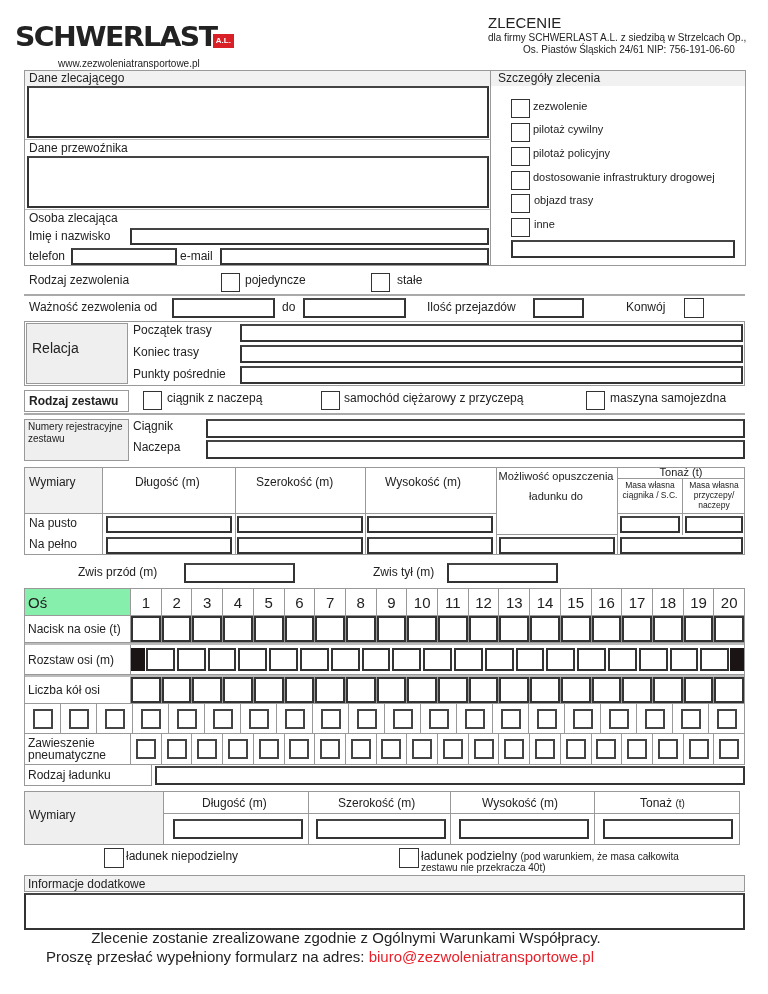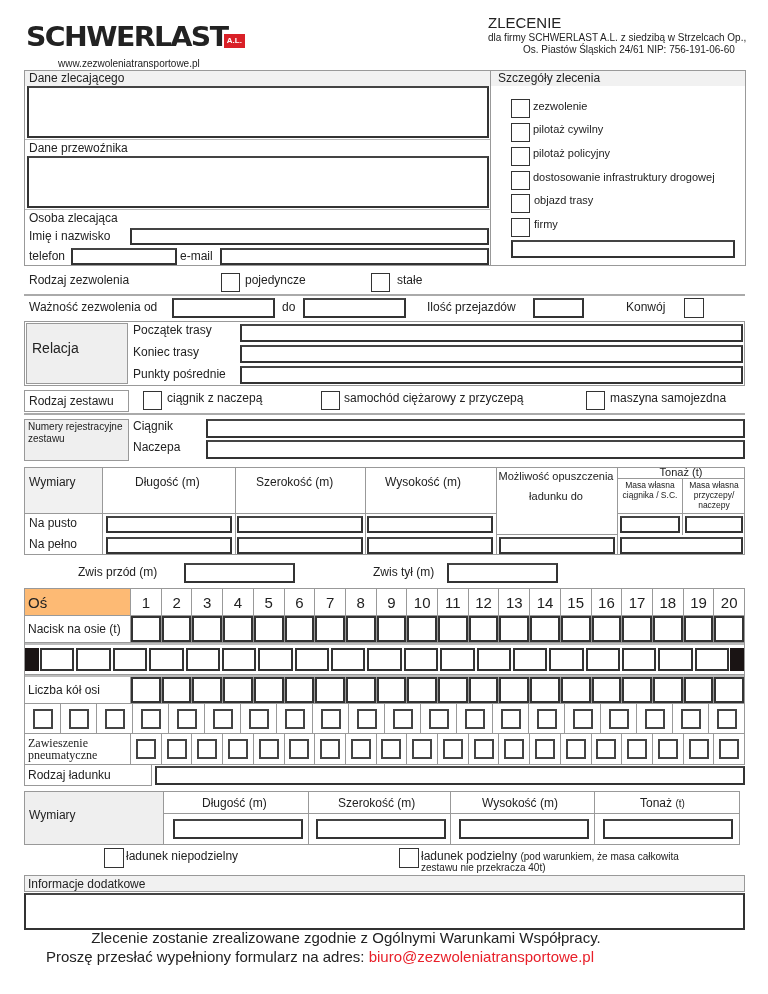--- a/index.html
+++ b/index.html
@@ -8,21 +8,21 @@
   .abs { position: absolute; }
   .box { position: absolute; border: 2px solid #333; border-top-color:#444; background: #fff; }
   .cb { position: absolute; width: 19px; height: 19px; border: 1.5px solid #333; background: #fff; }
   .lbl { position: absolute; white-space: nowrap; font-size: 12px; color: #222; }
   .sec { position: absolute; border: 1px solid #999; }
   .hdr { position: absolute; background: #f1f1f1; }
   .grey { background: #efefef; }
   .line { position: absolute; height: 2px; background: #aaa; }
 
   
-  #logo { left: 26px; top: 24px; height: 26px; display:flex; align-items:flex-end; }
+  #logo { left: 15px; top: 24px; height: 26px; display:flex; align-items:flex-end; }
   #logo .word { font-family: "DejaVu Sans", sans-serif; font-weight: 900; font-size: 27px; letter-spacing: -1.5px; color:#222; line-height: 26px; transform: scaleX(1.05); transform-origin:left; }
   #logo .al { background:#d92027; color:#fff; font-size: 8px; font-weight:bold; padding: 2px 3px; margin-left: 6px; margin-bottom: 2px; line-height: 10px; }
 
   
   .axtable { position:absolute; left:24px; top:588px; width:721px; border:1px solid #999; }
   .axrow { position:relative; display:flex; border-bottom:1px solid #999; }
   .axrow:last-child { border-bottom:none; }
   .axlabel { width:106px; flex:none; padding-left:3px; display:flex; align-items:center; font-size:12px; border-right:1px solid #999; }
   .axcell { flex:1; border-right:1px solid #999; display:flex; align-items:center; justify-content:center; }
   .axcell:last-child { border-right:none; }
@@ -66,21 +66,21 @@
 <div class="lbl" style="left:533px;top:100px;font-size:11px;">zezwolenie</div>
 <div class="cb" style="left:511px;top:123px;"></div>
 <div class="lbl" style="left:533px;top:123px;font-size:11px;">pilotaż cywilny</div>
 <div class="cb" style="left:511px;top:147px;"></div>
 <div class="lbl" style="left:533px;top:147px;font-size:11px;">pilotaż policyjny</div>
 <div class="cb" style="left:511px;top:171px;"></div>
 <div class="lbl" style="left:533px;top:171px;font-size:11px;">dostosowanie infrastruktury drogowej</div>
 <div class="cb" style="left:511px;top:194px;"></div>
 <div class="lbl" style="left:534px;top:194px;font-size:11px;">objazd trasy</div>
 <div class="cb" style="left:511px;top:218px;"></div>
-<div class="lbl" style="left:534px;top:218px;font-size:11px;">firmy</div>
+<div class="lbl" style="left:534px;top:218px;font-size:11px;">inne</div>
 <div class="box" style="left:511px;top:240px;width:224px;height:18px;"></div>
 
 <div class="lbl" style="left:29px;top:273px;">Rodzaj zezwolenia</div>
 <div class="cb" style="left:221px;top:273px;"></div>
 <div class="lbl" style="left:245px;top:273px;">pojedyncze</div>
 <div class="cb" style="left:371px;top:273px;"></div>
 <div class="lbl" style="left:397px;top:273px;">stałe</div>
 <div class="line" style="left:24px;top:294px;width:721px;"></div>
 
 <div class="lbl" style="left:29px;top:300px;">Ważność zezwolenia od</div>
@@ -96,21 +96,21 @@
 <div class="sec grey" style="left:26px;top:323px;width:102px;height:61px;"></div>
 <div class="lbl" style="left:32px;top:340px;font-size:14px;">Relacja</div>
 <div class="lbl" style="left:133px;top:323px;">Początek trasy</div>
 <div class="box" style="left:240px;top:324px;width:503px;height:18px;"></div>
 <div class="lbl" style="left:133px;top:345px;">Koniec trasy</div>
 <div class="box" style="left:240px;top:345px;width:503px;height:18px;"></div>
 <div class="lbl" style="left:133px;top:367px;">Punkty pośrednie</div>
 <div class="box" style="left:240px;top:366px;width:503px;height:18px;"></div>
 
 <div class="sec" style="left:24px;top:390px;width:105px;height:22px;"></div>
-<div class="lbl" style="left:29px;top:394px;">Rodzaj zestawu</div>
+<div class="lbl" style="left:29px;top:394px;font-weight:bold;">Rodzaj zestawu</div>
 <div class="cb" style="left:143px;top:391px;"></div>
 <div class="lbl" style="left:167px;top:391px;">ciągnik z naczepą</div>
 <div class="cb" style="left:321px;top:391px;"></div>
 <div class="lbl" style="left:344px;top:391px;">samochód ciężarowy z przyczepą</div>
 <div class="cb" style="left:586px;top:391px;"></div>
 <div class="lbl" style="left:610px;top:391px;">maszyna samojezdna</div>
 <div class="line" style="left:24px;top:413px;width:721px;"></div>
 
 <div class="sec grey" style="left:24px;top:419px;width:105px;height:42px;"></div>
 <div class="abs" style="left:28px;top:421px;font-size:10px;line-height:12px;width:98px;">Numery rejestracyjne zestawu</div>
@@ -157,21 +157,21 @@
 <div class="box" style="left:499px;top:537px;width:116px;height:17px;"></div>
 <div class="box" style="left:620px;top:537px;width:123px;height:17px;"></div>
 
 <div class="lbl" style="left:78px;top:565px;">Zwis przód (m)</div>
 <div class="box" style="left:184px;top:563px;width:111px;height:20px;"></div>
 <div class="lbl" style="left:373px;top:565px;">Zwis tył (m)</div>
 <div class="box" style="left:447px;top:563px;width:111px;height:20px;"></div>
 
 <div class="axtable">
   <div class="axrow" style="height:27px;">
-    <div class="axlabel" style="background:#fdba74;font-size:15px;">Oś</div>
+    <div class="axlabel" style="background:#86efac;font-size:15px;">Oś</div>
     <div id="axnums" style="display:flex;flex:1;">
         <div class="axcell axnum">1</div>
         <div class="axcell axnum">2</div>
         <div class="axcell axnum">3</div>
         <div class="axcell axnum">4</div>
         <div class="axcell axnum">5</div>
         <div class="axcell axnum">6</div>
         <div class="axcell axnum">7</div>
         <div class="axcell axnum">8</div>
         <div class="axcell axnum">9</div>
@@ -247,20 +247,21 @@
         </div>
         <div class="axcell">
           <div class="inbox"></div>
         </div>
         <div class="axcell">
           <div class="inbox"></div>
         </div>
       </div>
   </div>
   <div class="axrow" style="height:32px;border-top:2px solid #bbb;">
+    <div class="axlabel">Rozstaw osi (m)</div>
     <div id="axspacing" style="display:flex;flex:1;padding:3px 0;">
         <div style="width: 14px; flex: 0 0 auto; background: rgb(26, 20, 20);"></div>
         <div style="flex: 1 1 0%; padding: 0px 1px;">
           <div class="inbox"></div>
         </div>
         <div style="flex: 1 1 0%; padding: 0px 1px;">
           <div class="inbox"></div>
         </div>
         <div style="flex: 1 1 0%; padding: 0px 1px;">
           <div class="inbox"></div>
@@ -438,21 +439,21 @@
           <div class="sq"></div>
         </div>
         <div class="axcell">
           <div class="sq"></div>
         </div>
         <div class="axcell">
           <div class="sq"></div>
         </div>
       </div>
   </div>
-  <div class="axrow" style="height:30px;font-family:Liberation Serif, serif;">
+  <div class="axrow" style="height:30px;">
     <div class="axlabel" style="line-height:12px;">Zawieszenie pneumatyczne</div>
     <div id="axair" style="display:flex;flex:1;">
         <div class="axcell">
           <div class="sq"></div>
         </div>
         <div class="axcell">
           <div class="sq"></div>
         </div>
         <div class="axcell">
           <div class="sq"></div>

